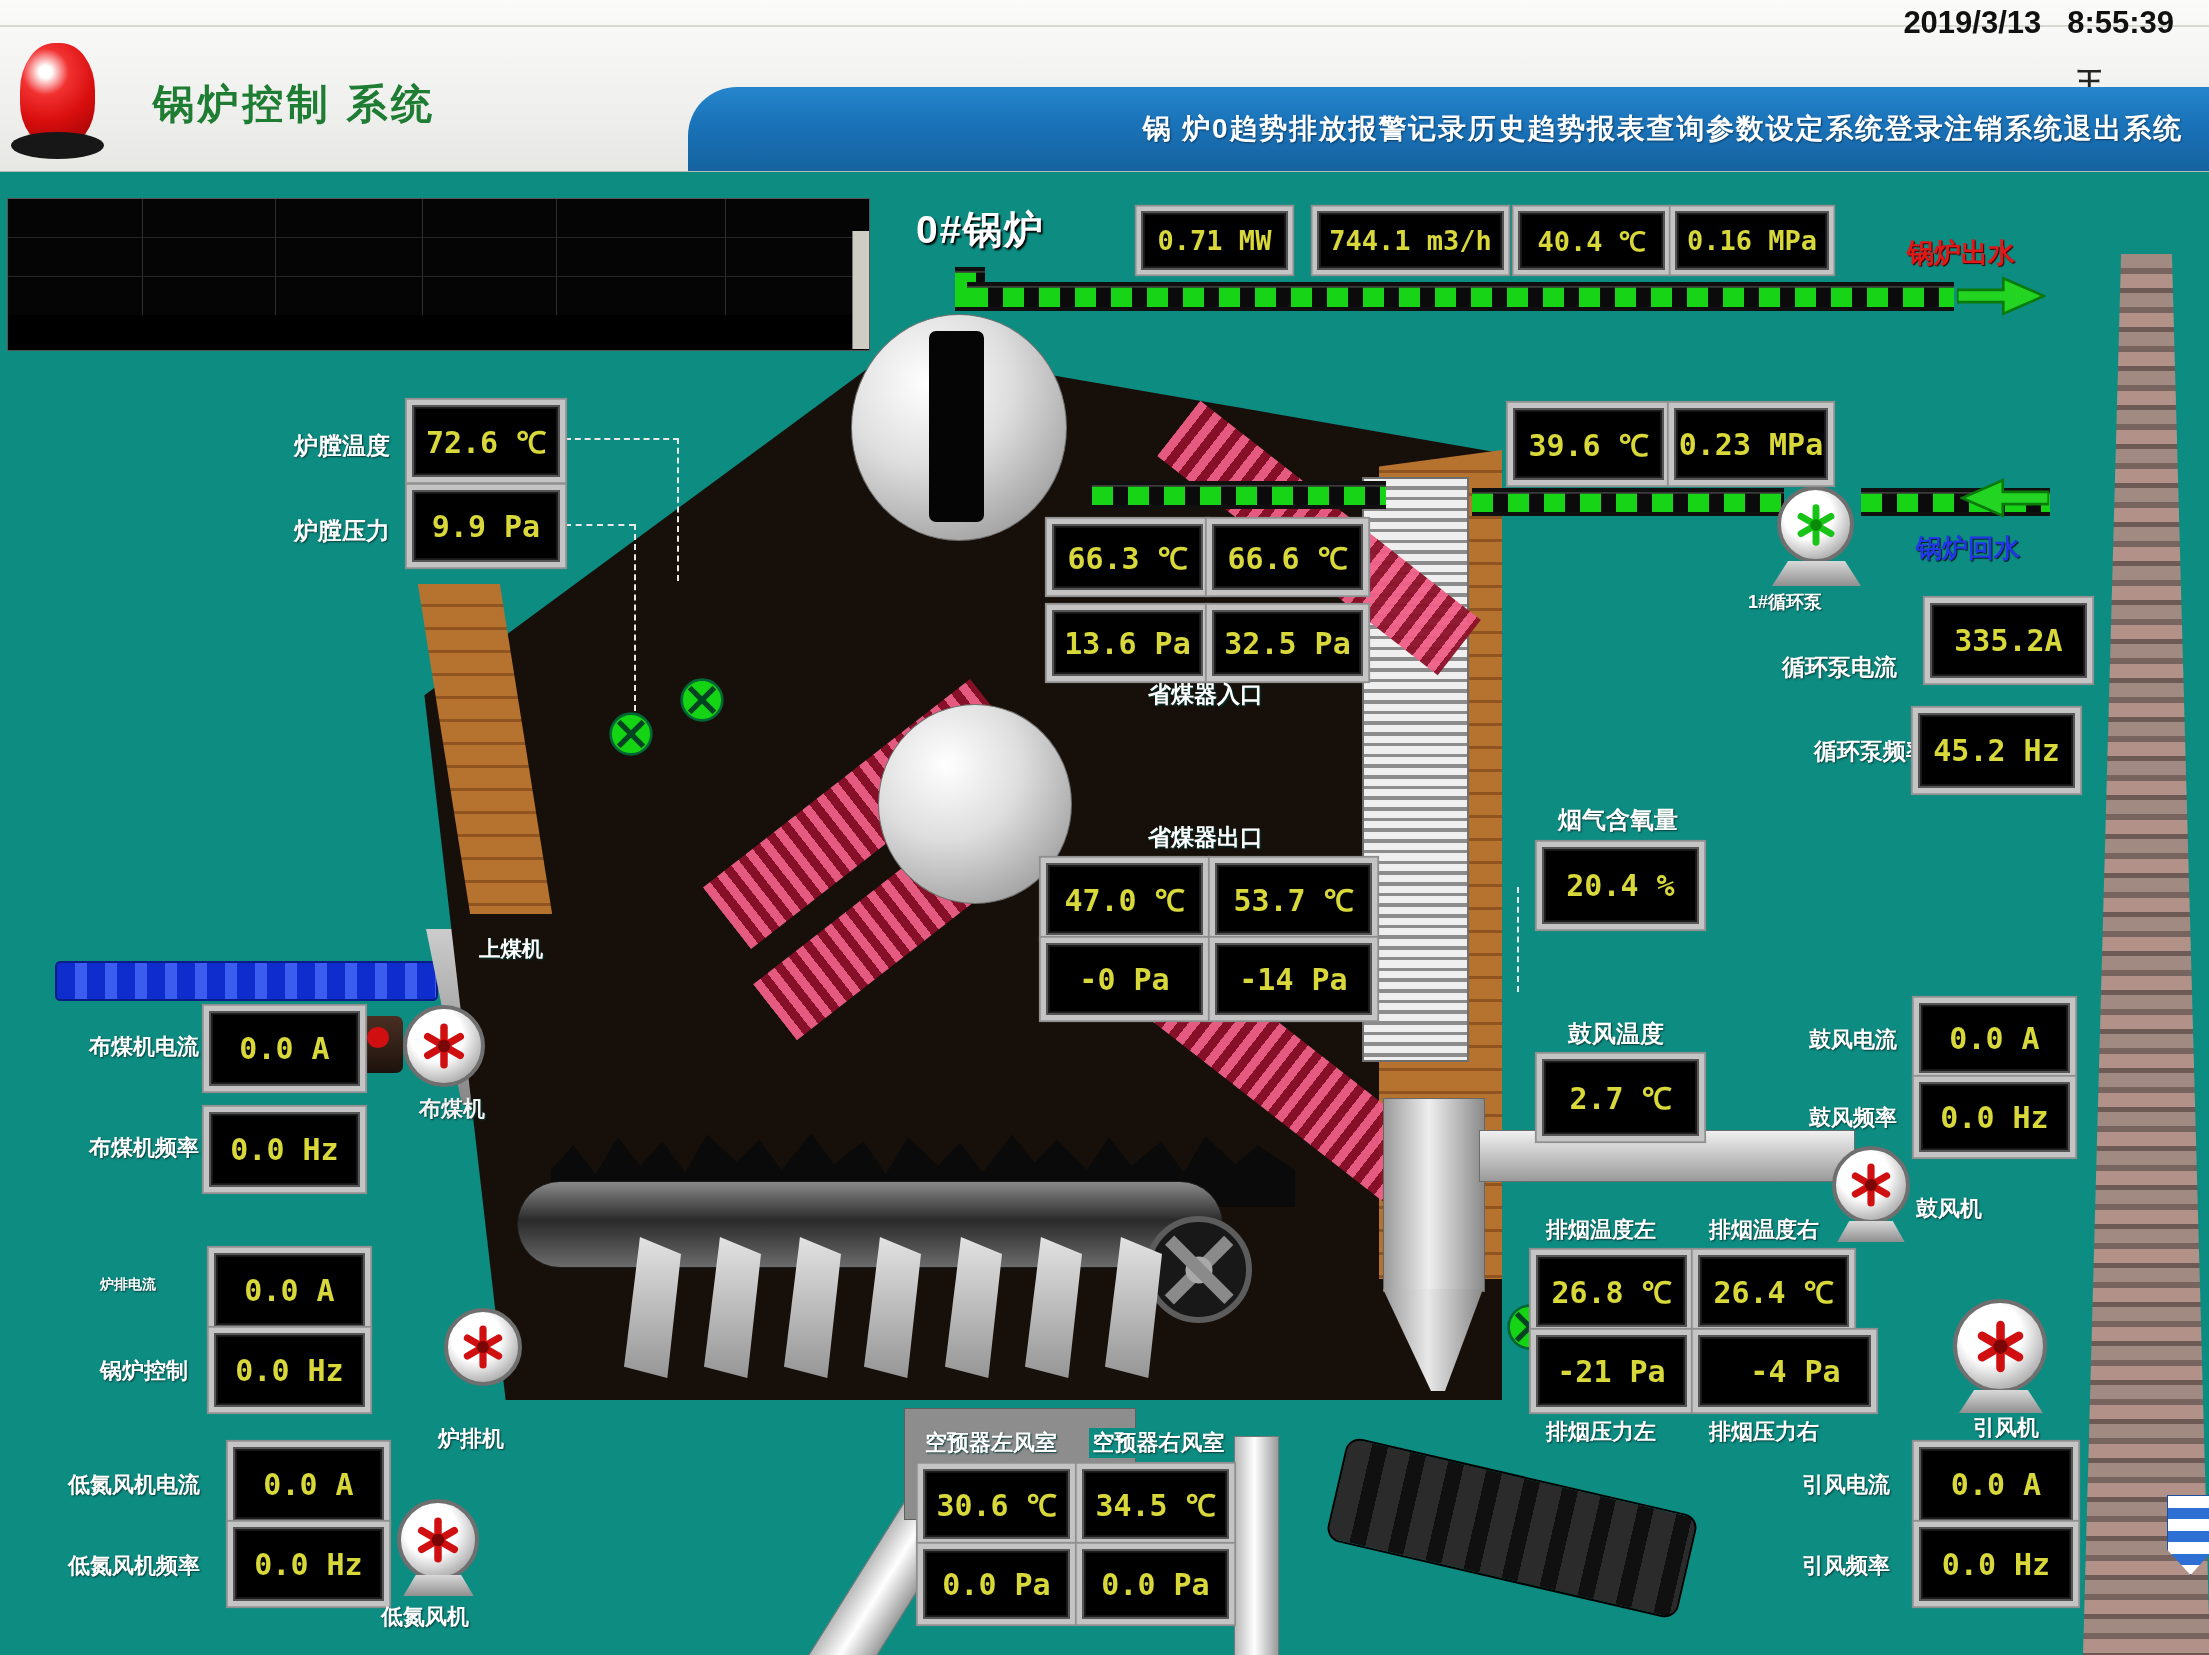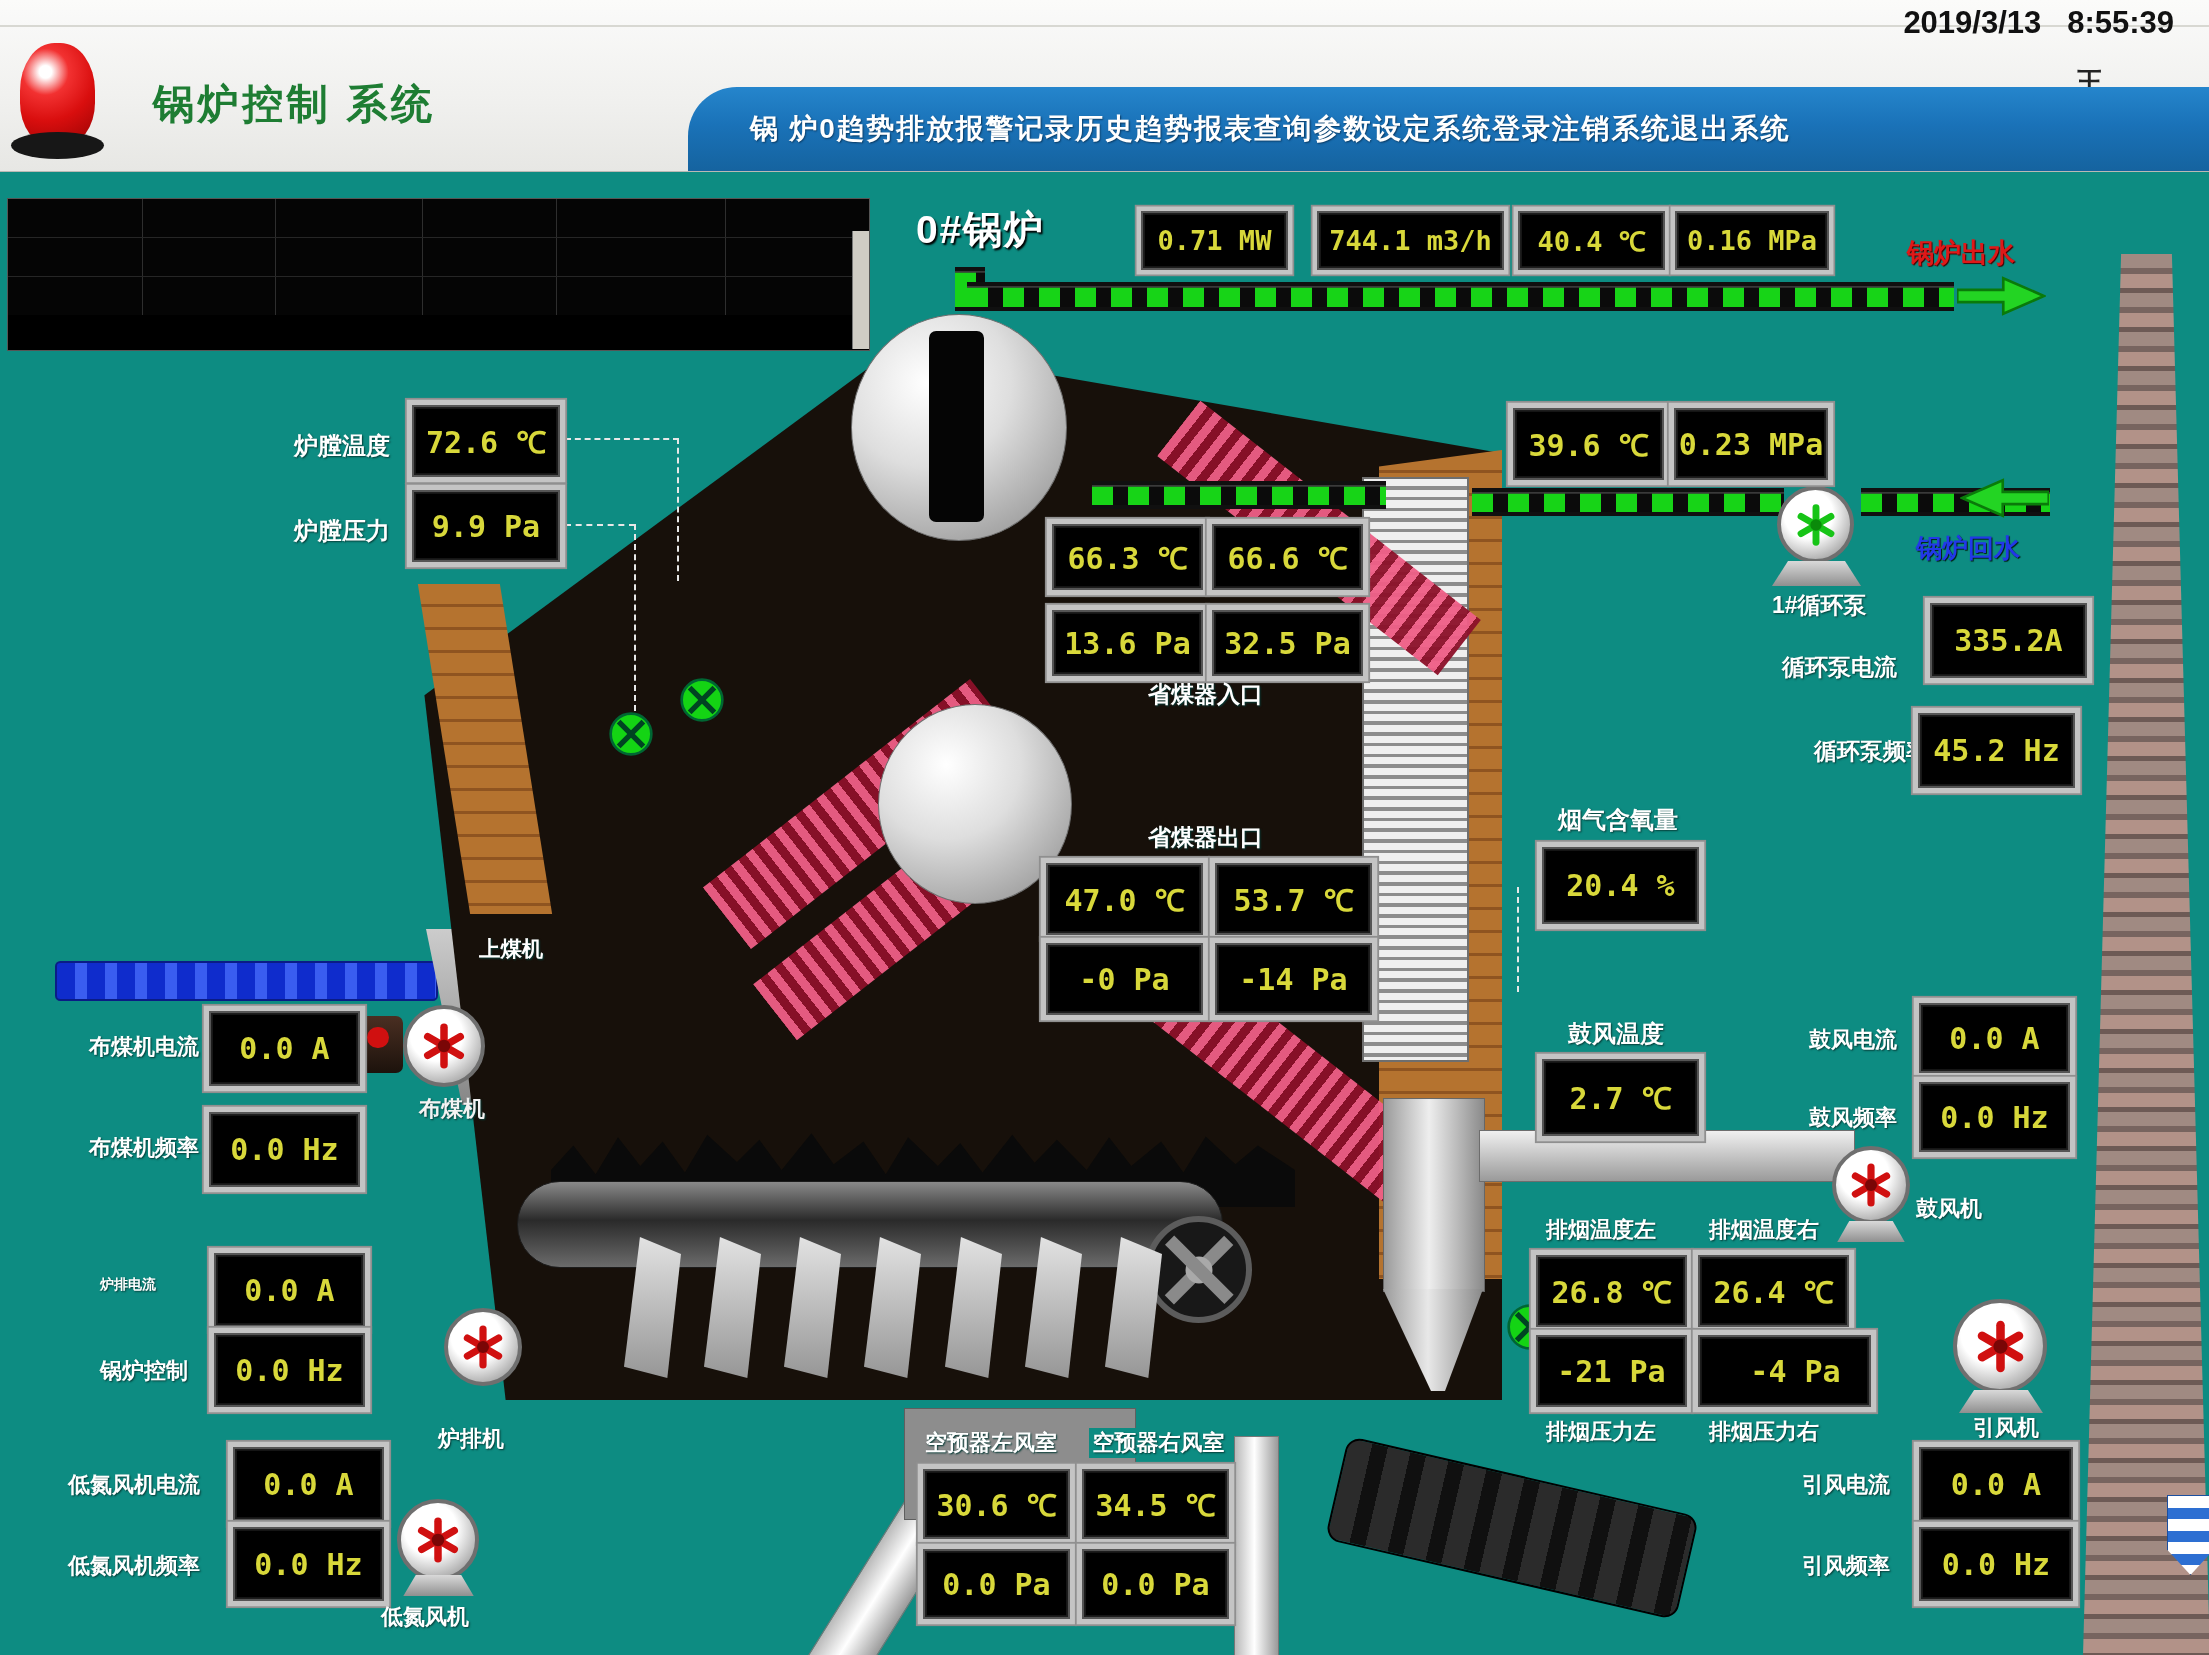--- a/index.html
+++ b/index.html
@@ -12,21 +12,21 @@
   
   .hdr{position:absolute;left:0;top:0;width:2210px;height:171px;
        background:linear-gradient(180deg,#fbfbfa 0%,#f0f0ee 60%,#e7e7e4 100%);
        border-bottom:1.8px solid #b9b9b4;}
   .hdr-strip{position:absolute;left:0;top:25px;width:2210px;height:1.8px;background:#d8d8d2;}
   .title{position:absolute;left:153px;top:77px;font-size:41px;font-weight:bold;color:#1e7d33;letter-spacing:3.6px;}
   .dt{position:absolute;right:36px;top:5.3px;font-size:31px;font-weight:bold;color:#111;}
   .op{position:absolute;right:107px;top:64px;font-size:27px;font-weight:bold;color:#222;}
   .nav{position:absolute;left:688px;top:87px;width:1522px;height:84px;
        background:linear-gradient(180deg,#2585cc 0%,#1a72b8 45%,#15639f 100%);
-       border-top-left-radius:49px;display:flex;align-items:center;justify-content:flex-start;padding:0 27px 0 62px;box-sizing:border-box;}
+       border-top-left-radius:49px;display:flex;align-items:center;justify-content:flex-end;padding:0 27px 0 62px;box-sizing:border-box;}
   .nav-item{color:#fff;font-size:28px;font-weight:bold;letter-spacing:1.8px;cursor:pointer;white-space:nowrap;text-shadow:0.9px 0.9px 1.8px #0a3a63;}
   
   .atable{position:absolute;left:7.1px;top:198px;width:861px;height:151px;background:#000;border:1.8px solid #555;}
   .atable-head{display:flex;height:32px;background:linear-gradient(180deg,#e6e4de,#c9c6bd);border-bottom:1.8px solid #777;}
   .atable-head .c{font-size:17px;font-weight:bold;color:#111;display:flex;align-items:center;justify-content:center;border-right:0.9px solid #8a8a84;box-sizing:border-box;}
   .atable-body{position:relative;height:116px;background:#050505;}
   .atable-body .vline{position:absolute;top:0;bottom:0;width:0.9px;background:#2e2e2e;}
   .atable-body .hline{position:absolute;left:0;right:16px;height:0.9px;background:#262626;}
   .ascroll{position:absolute;right:0;top:32px;width:16px;height:118px;background:#cfccc4;border-left:0.9px solid #777;}
   
@@ -264,21 +264,21 @@
 
 <div class="lbl" style="left:1148px;top:822px;font-size:23px;">省煤器出口</div>
 <div class="disp" style="left:1046px;top:863px;width:153px;height:68px;">47.0 ℃</div>
 <div class="disp" style="left:1215px;top:863px;width:153px;height:68px;">53.7 ℃</div>
 <div class="disp" style="left:1046px;top:943px;width:153px;height:68px;">-0 Pa</div>
 <div class="disp" style="left:1215px;top:943px;width:153px;height:68px;">-14 Pa</div>
 
 <div class="disp" style="left:1513px;top:408px;width:147px;height:68px;">39.6 ℃</div>
 <div class="disp" style="left:1674px;top:408px;width:150px;height:68px;">0.23 MPa</div>
 
-<div class="lbl" style="left:1748px;top:590px;font-size:23px;margin-left:24px;">1#循环泵</div>
+<div class="lbl" style="left:1748px;top:590px;font-size:18px;">1#循环泵</div>
 <div class="lbl" style="left:1782px;top:652px;font-size:23px;">循环泵电流</div>
 <div class="disp" style="left:1918px;top:603px;width:153px;height:71px;margin-left:12px;">335.2A</div>
 <div class="lbl" style="left:1782px;top:736px;font-size:23px;margin-left:32px;">循环泵频率</div>
 <div class="disp" style="left:1918px;top:713px;width:153px;height:71px;">45.2 Hz</div>
 
 <div class="lbl" style="left:1558px;top:804px;">烟气含氧量</div>
 <div class="disp" style="left:1542px;top:847px;width:153px;height:73px;">20.4 %</div>
 
 <div class="lbl" style="left:1568px;top:1018px;">鼓风温度</div>
 <div class="disp" style="left:1542px;top:1059px;width:153px;height:73px;">2.7 ℃</div>

